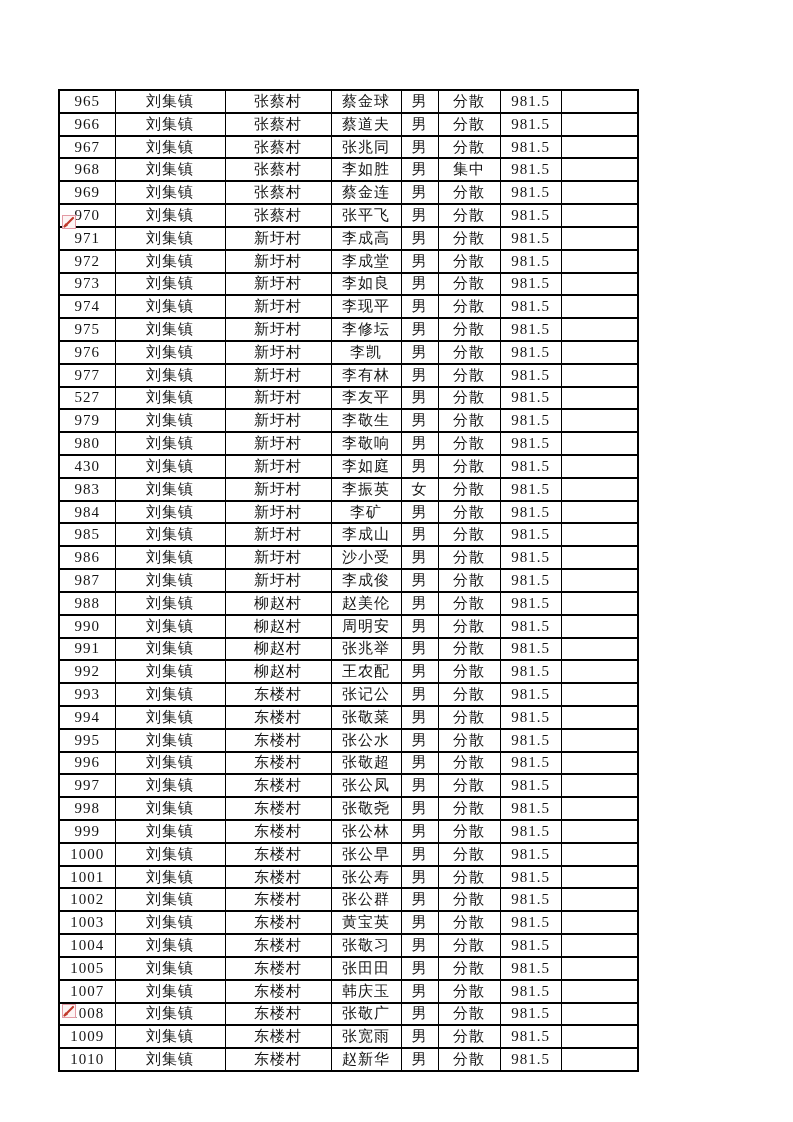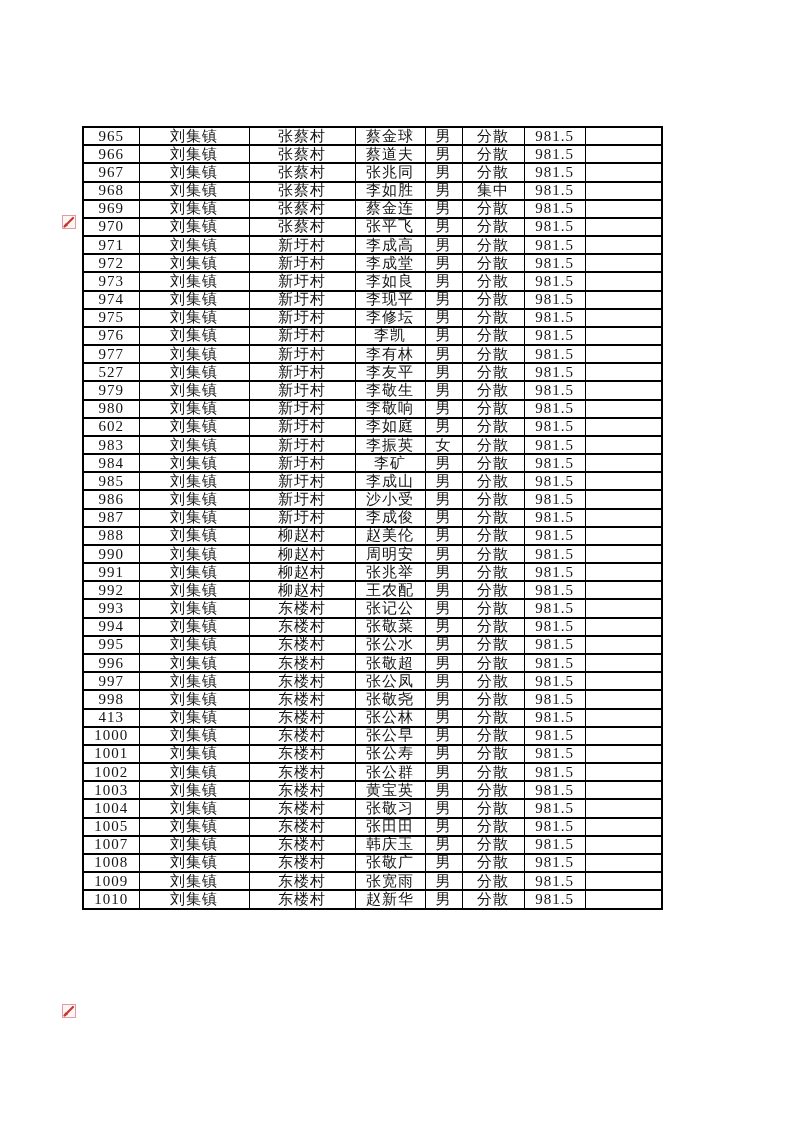--- a/index.html
+++ b/index.html
@@ -10,28 +10,27 @@
   .page {
     position: relative;
     width: 793px;
     height: 1122px;
     background: #ffffff;
     overflow: hidden;
     font-family: "Liberation Serif", "DejaVu Serif", serif;
   }
   table.roster {
     position: absolute;
-    left: 82px;
+    left: 58px;
     top: 89px;
     width: 579px;
-    height: 784px;
+    height: 983px;
     border-collapse: collapse;
     table-layout: fixed;
     border: 2px solid #000;
-    margin-top: 37px;
   }
   table.roster td {
     border-top: 2px solid #000;
     border-bottom: 2px solid #000;
     border-left: 1.5px solid #000;
     border-right: 1.5px solid #000;
     padding: 0;
     margin: 0;
     text-align: center;
     vertical-align: middle;
@@ -227,21 +226,21 @@
           <td>980</td>
           <td>刘集镇</td>
           <td>新圩村</td>
           <td>李敬响</td>
           <td>男</td>
           <td>分散</td>
           <td>981.5</td>
           <td></td>
         </tr>
         <tr>
-          <td>602</td>
+          <td>430</td>
           <td>刘集镇</td>
           <td>新圩村</td>
           <td>李如庭</td>
           <td>男</td>
           <td>分散</td>
           <td>981.5</td>
           <td></td>
         </tr>
         <tr>
           <td>983</td>
@@ -387,21 +386,21 @@
           <td>998</td>
           <td>刘集镇</td>
           <td>东楼村</td>
           <td>张敬尧</td>
           <td>男</td>
           <td>分散</td>
           <td>981.5</td>
           <td></td>
         </tr>
         <tr>
-          <td>413</td>
+          <td>999</td>
           <td>刘集镇</td>
           <td>东楼村</td>
           <td>张公林</td>
           <td>男</td>
           <td>分散</td>
           <td>981.5</td>
           <td></td>
         </tr>
         <tr>
           <td>1000</td>

